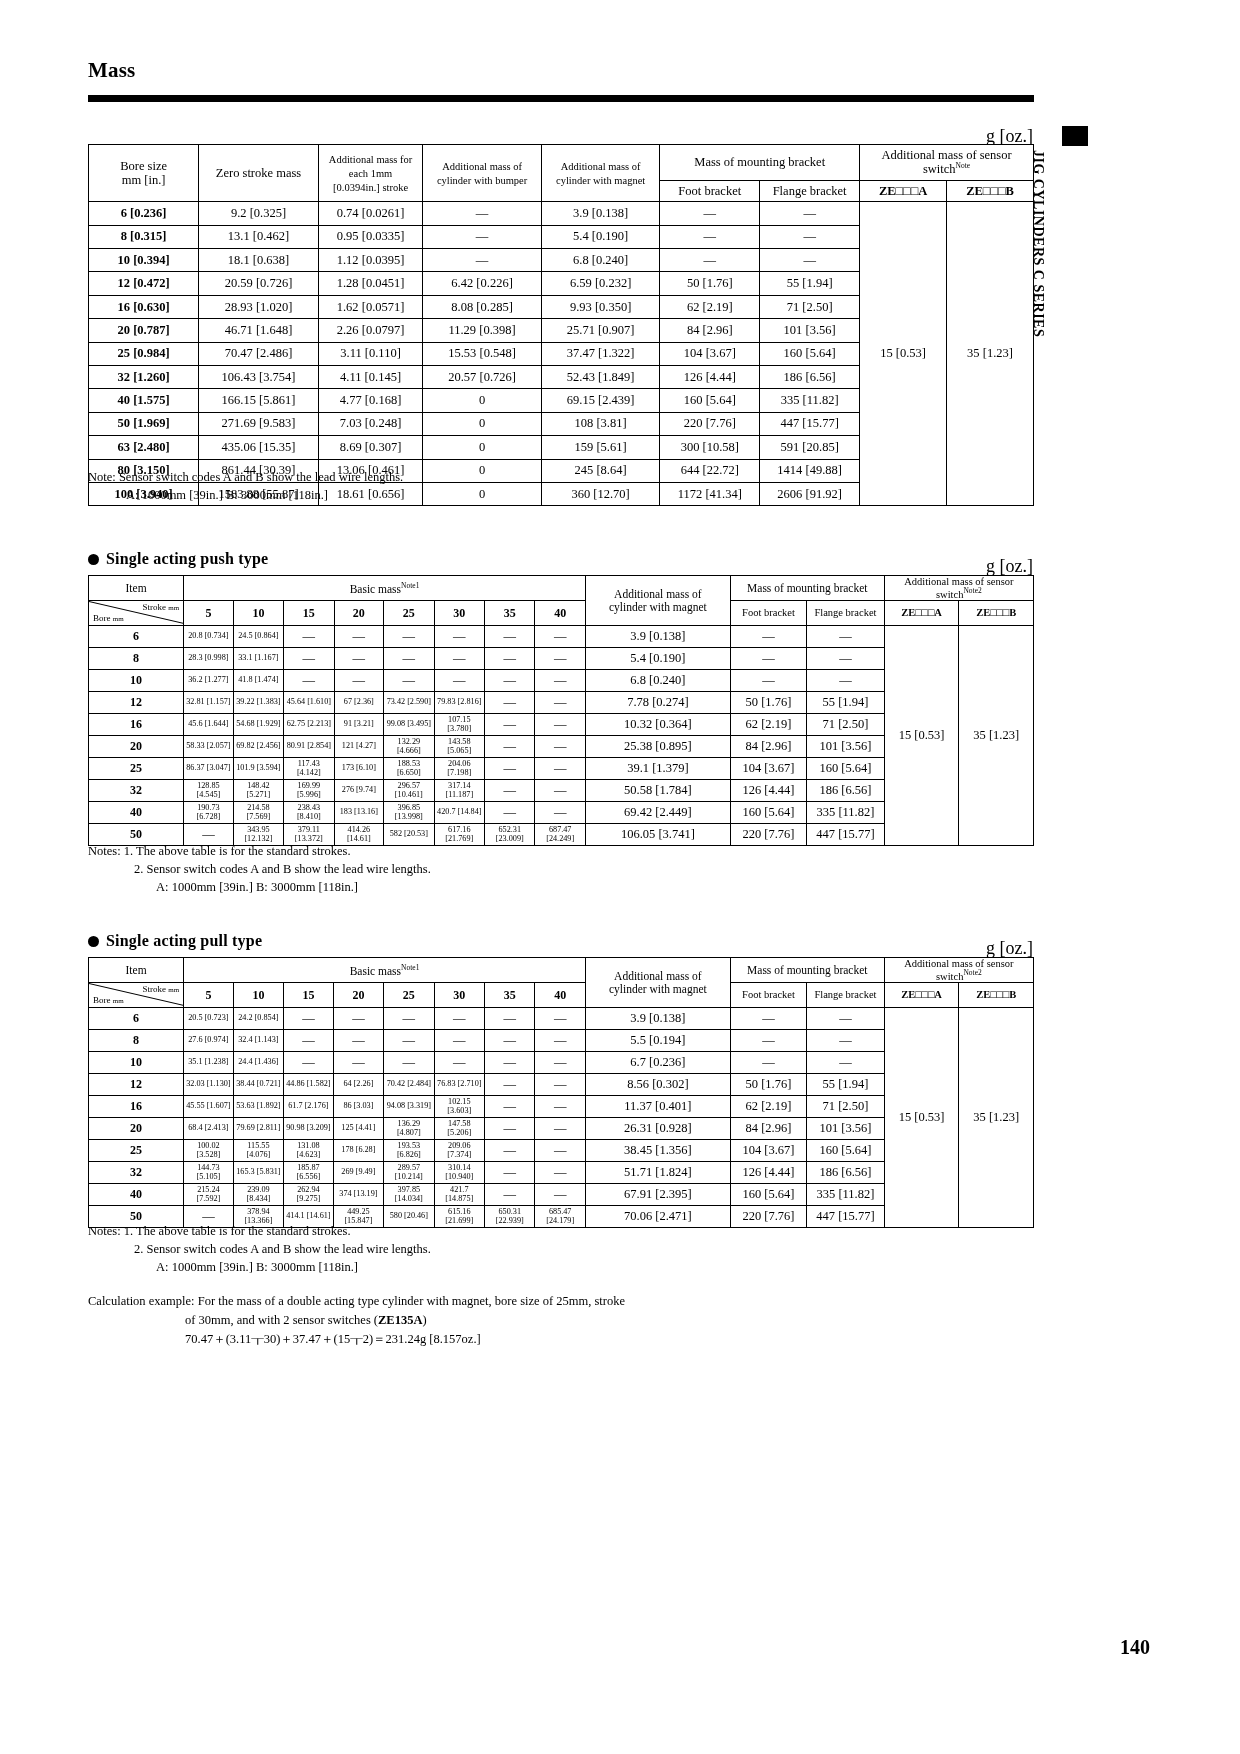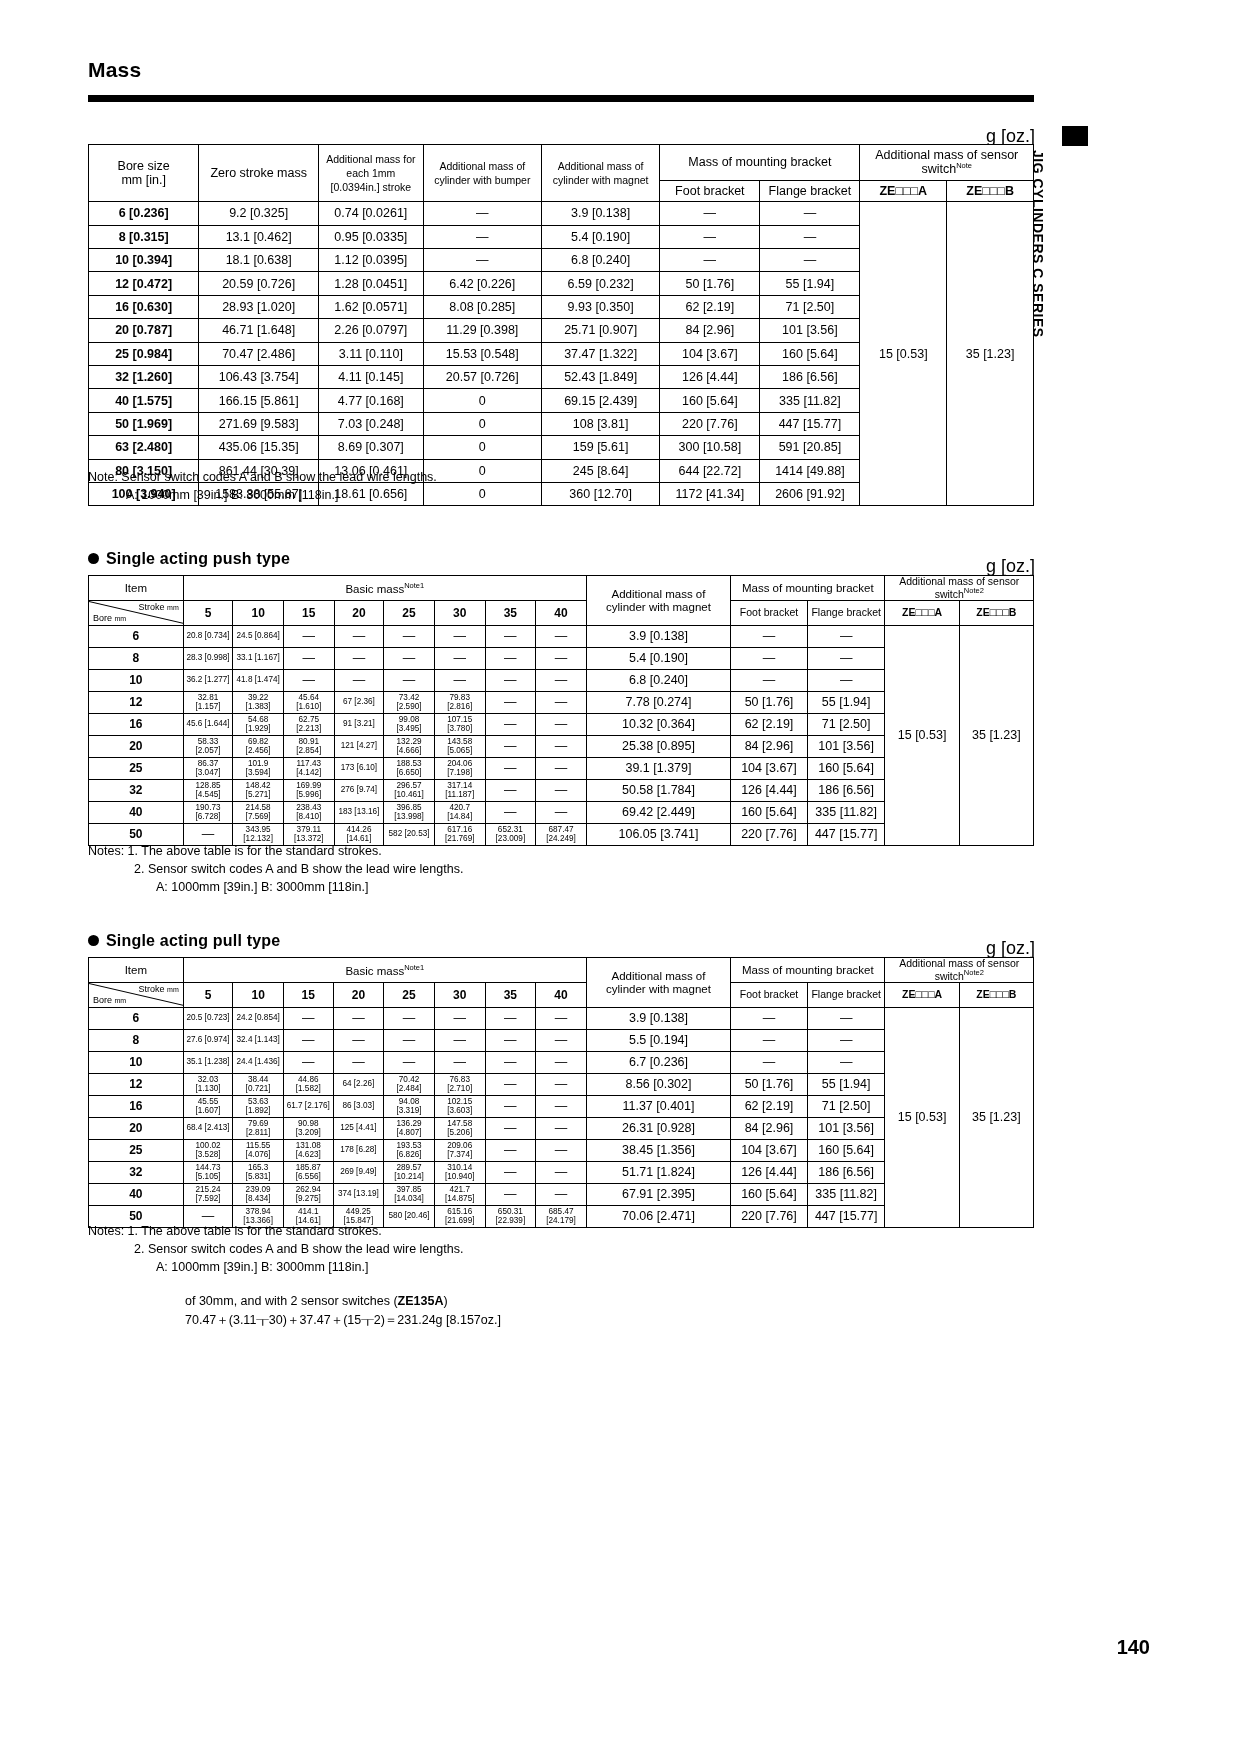--- a/index.html
+++ b/index.html
@@ -4,21 +4,21 @@
 <style>
   html,body{margin:0;padding:0;}
   body{
     width:1240px;height:1754px;
     background:#ffffff;
     font-family:"Liberation Sans", sans-serif;
     color:#000;
     position:relative;
     -webkit-font-smoothing:antialiased;
   }
-  .page{position:relative;width:1240px;height:1754px;}
+  .page{position:relative;width:1240px;height:1754px;font-family:Liberation Serif, serif;}
 
   
   .title{
     position:absolute;left:88px;top:58px;
     font-size:21px;font-weight:bold;letter-spacing:.2px;
   }
   .title-rule{
     position:absolute;left:88px;top:95px;width:946px;height:7px;background:#000;
   }
 
@@ -603,20 +603,21 @@
       </tbody>
     </table>
 
   <div class="note" style="left:88px;top:1222px;">
     <div>Notes: 1. The above table is for the standard strokes.</div>
     <div style="padding-left:46px;">2. Sensor switch codes A and B show the lead wire lengths.</div>
     <div style="padding-left:68px;">A: 1000mm [39in.]    B: 3000mm [118in.]</div>
   </div>
 
   <div class="calc" style="left:88px;top:1292px;">
+    <div>Calculation example: For the mass of a double acting type cylinder with magnet, bore size of 25mm, stroke</div>
     <div style="padding-left:97px;">
       <span>of 30mm, and with 2 sensor switches (</span><b>ZE135A</b><span>)</span>
     </div>
     <div style="padding-left:97px;">70.47＋(3.11┰30)＋37.47＋(15┰2)＝231.24g [8.157oz.]</div>
   </div>
 
   <div class="pageno">140</div>
 </div>
 
 </body></html>

